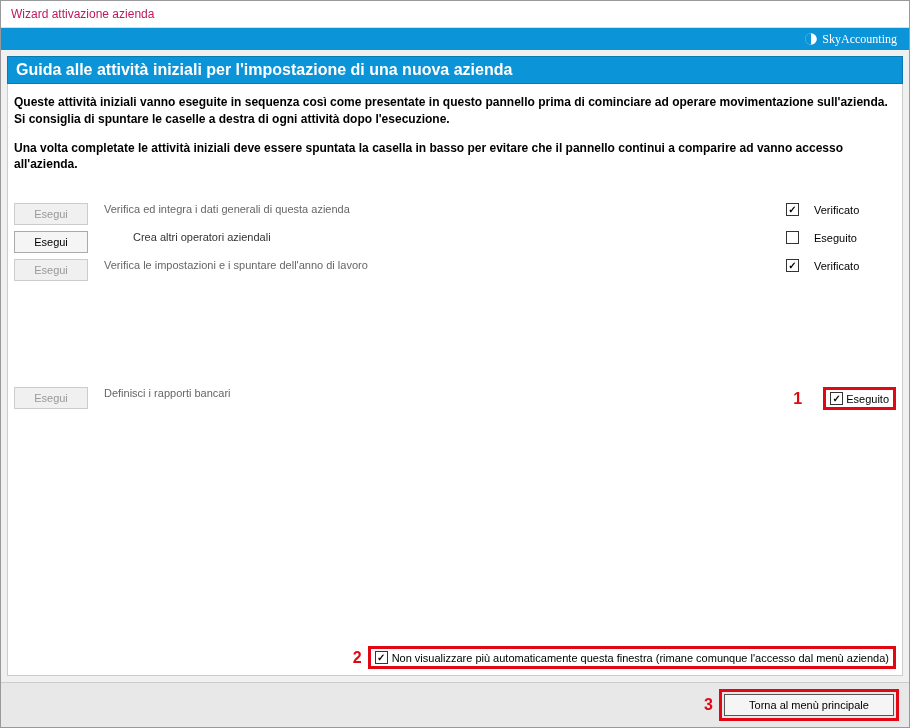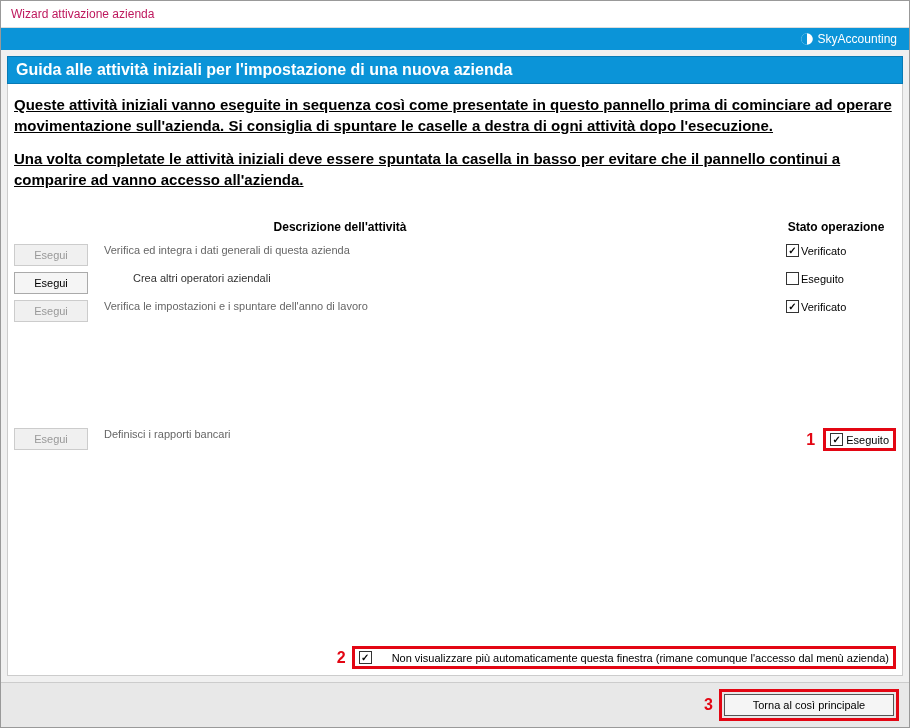--- a/index.html
+++ b/index.html
@@ -23,20 +23,21 @@
     .brandbar {
       background: #0b94d8;
       height: 22px;
       display: flex;
       justify-content: flex-end;
       align-items: center;
       padding: 0 12px;
       color: #fff;
       font-size: 12px;
       gap: 4px;
+      font-family: Liberation Serif, serif;
     }
     .brandbar .logo-icon {
       width: 14px; height: 14px;
     }
     .content {
       flex: 1;
       padding: 6px;
       display: flex;
       flex-direction: column;
       background: #f0f0f0;
@@ -53,24 +54,23 @@
       background: #fff;
       flex: 1;
       padding: 10px 6px 6px 6px;
       display: flex;
       flex-direction: column;
       border: 1px solid #ccc;
       border-top: none;
     }
     .intro-text {
       font-weight: bold;
-      font-size: 15px;
+      font-size: 12px;
       line-height: 1.4;
       margin-bottom: 12px;
-      text-decoration: underline;
     }
     .activities {
       margin-top: 18px;
     }
     .cols-header {
       display: flex;
       font-weight: bold;
       font-size: 12px;
       margin-bottom: 10px;
     }
@@ -101,21 +101,21 @@
     .col-desc-cell {
       flex: 1;
       font-size: 11px;
       color: #666;
     }
     .col-desc-cell.active { color: #333; margin-left: 29px; }
     .col-status-cell {
       width: 110px;
       display: flex;
       align-items: center;
-      gap: 2px;
+      gap: 15px;
       font-size: 11px;
     }
     .checkbox {
       width: 13px;
       height: 13px;
       border: 1px solid #333;
       display: inline-flex;
       align-items: center;
       justify-content: center;
       font-size: 10px;
@@ -152,21 +152,21 @@
       display: flex;
       align-items: center;
       justify-content: flex-end;
       width: 100%;
     }
     .hide-box {
       border: 3px solid #e30613;
       padding: 2px 4px;
       display: inline-flex;
       align-items: center;
-      gap: 20px;
+      gap: 4px;
       font-size: 11px;
     }
     .footer {
       background: #e8e8e8;
       padding: 6px 10px;
       display: flex;
       justify-content: flex-end;
       align-items: center;
       border-top: 1px solid #ccc;
     }
@@ -197,25 +197,20 @@
   <span>SkyAccounting</span>
 </div>
 
 <div class="content">
   <div class="guide-header">Guida alle attività iniziali per l'impostazione di una nuova azienda</div>
   <div class="white-area">
     <div class="intro-text">Queste attività iniziali vanno eseguite in sequenza così come presentate in questo pannello prima di cominciare ad operare movimentazione sull'azienda. Si consiglia di spuntare le caselle a destra di ogni attività dopo l'esecuzione.</div>
     <div class="intro-text">Una volta completate le attività iniziali deve essere spuntata la casella in basso per evitare che il pannello continui a comparire ad vanno accesso all'azienda.</div>
 
     <div class="activities">
-      <div class="cols-header">
-        <div class="col-btn"></div>
-        <div class="col-desc">Descrizione dell'attività</div>
-        <div class="col-status">Stato operazione</div>
-      </div>
 
       <div class="activity-row">
         <div class="col-btn-cell"><button class="exec-btn disabled">Esegui</button></div>
         <div class="col-desc-cell">Verifica ed integra i dati generali di questa azienda</div>
         <div class="col-status-cell">
           <span class="checkbox checked"></span>
           <span>Verificato</span>
         </div>
       </div>
 
@@ -260,15 +255,15 @@
           <span>Non visualizzare più automaticamente questa finestra (rimane comunque l'accesso dal menù azienda)</span>
         </span>
       </div>
     </div>
   </div>
 </div>
 
 <div class="footer">
   <span class="annot">3</span>
   <span class="red-box-3">
-    <button class="main-btn">Torna al così principale</button>
+    <button class="main-btn">Torna al menù principale</button>
   </span>
 </div>
 
 </body></html>

